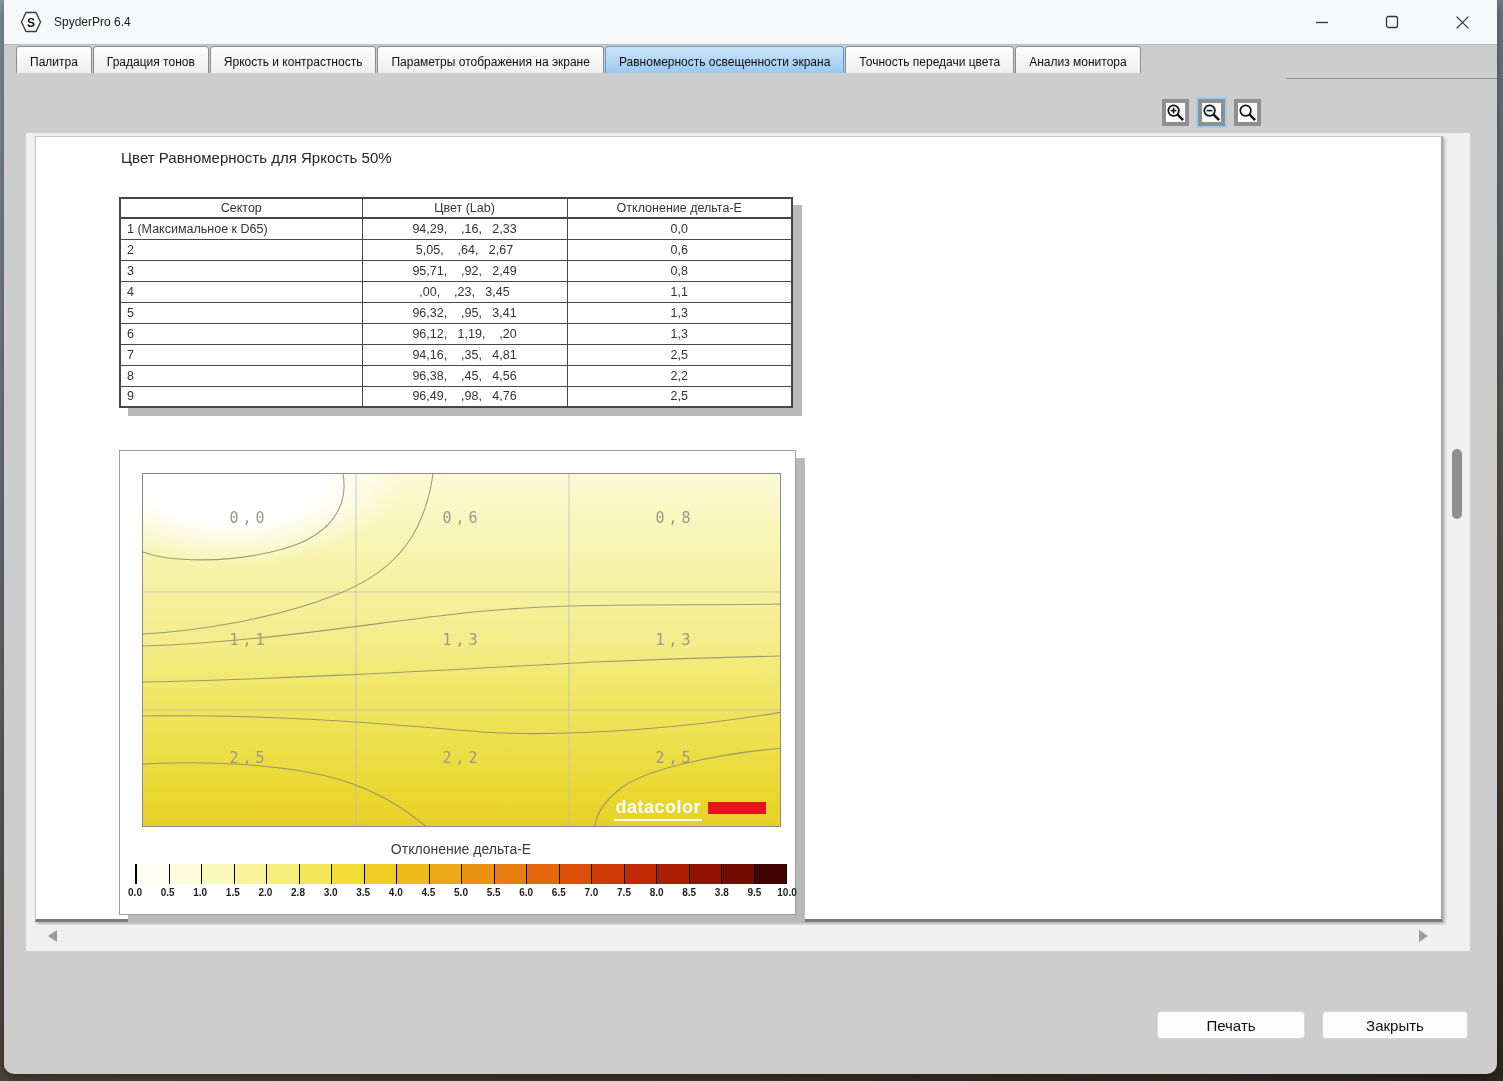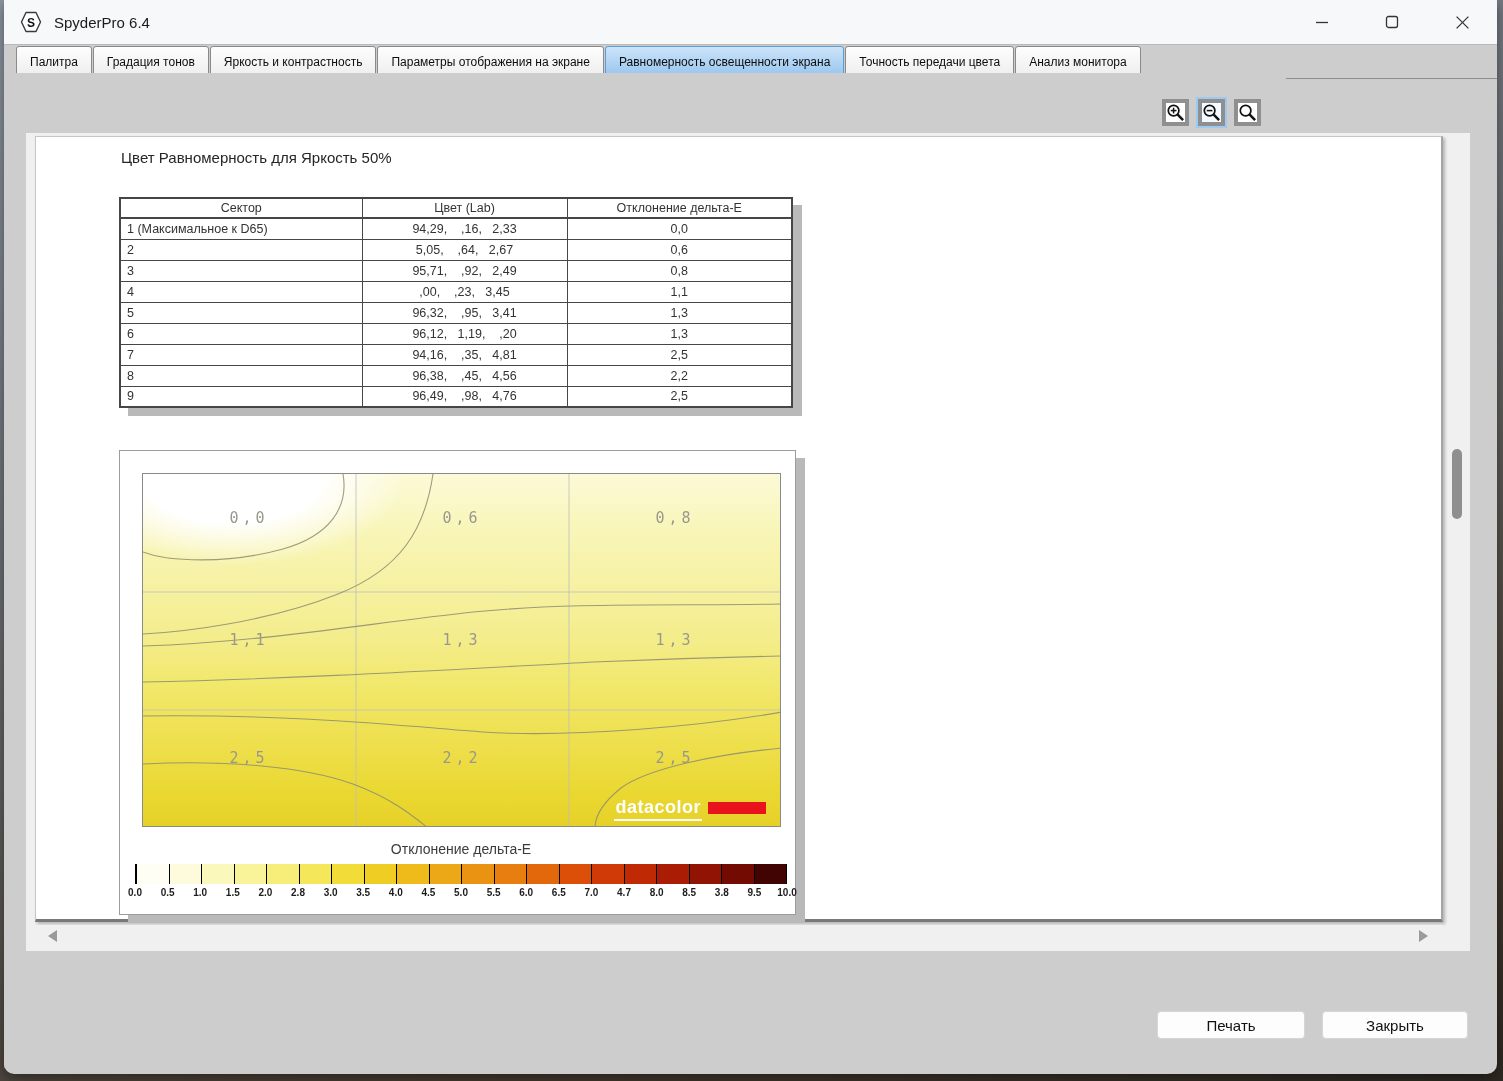--- a/index.html
+++ b/index.html
@@ -10,21 +10,21 @@
   }
   .window{
     position:absolute; left:4px; top:0; width:1493px; height:1074px;
     background:#cdcdcd; border-radius:0 0 10px 10px; overflow:hidden;
     box-shadow:0 4px 14px rgba(0,0,0,.45);
   }
   
   .titlebar{ position:absolute; left:0; top:0; width:100%; height:44px;
     background:#f7f8fa; display:flex; align-items:center; }
   .app-icon{ margin-left:14px; width:26px; height:26px; flex:0 0 auto; }
-  .title-text{ margin-left:10px; font-size:15px; color:#1b1b1b; }
+  .title-text{ margin-left:10px; font-size:12px; color:#1b1b1b; }
   .win-controls{ position:absolute; right:0; top:0; height:44px; display:flex; }
   .win-btn{ width:70px; height:44px; display:flex; align-items:center; justify-content:center; background:transparent; }
   
   .tabbar{ position:absolute; left:0; top:44px; width:100%; height:35px;
     background:#cdcdcd; border-top:1px solid #b9b9b9; border-bottom:1px solid #8f8f8f;
     display:flex; align-items:center; padding-left:12px; }
   .tab{ height:31px; display:flex; align-items:center; padding:0 13px;
     font-size:12px; color:#0d0d0d; white-space:nowrap;
     background:linear-gradient(#fdfdfd,#eeeeee); border:1px solid #8a8a8a;
     border-radius:3px 3px 0 0; margin-right:1px; cursor:default; }
@@ -284,21 +284,21 @@
               <span style="left: 25%;">2.8</span>
               <span style="left: 30%;">3.0</span>
               <span style="left: 35%;">3.5</span>
               <span style="left: 40%;">4.0</span>
               <span style="left: 45%;">4.5</span>
               <span style="left: 50%;">5.0</span>
               <span style="left: 55%;">5.5</span>
               <span style="left: 60%;">6.0</span>
               <span style="left: 65%;">6.5</span>
               <span style="left: 70%;">7.0</span>
-              <span style="left: 75%;">4.7</span>
+              <span style="left: 75%;">7.5</span>
               <span style="left: 80%;">8.0</span>
               <span style="left: 85%;">8.5</span>
               <span style="left: 90%;">3.8</span>
               <span style="left: 95%;">9.5</span>
               <span style="left: 100%;">10.0</span>
             </div>
         </div>
       </div>
 
       <div class="hscroll">

